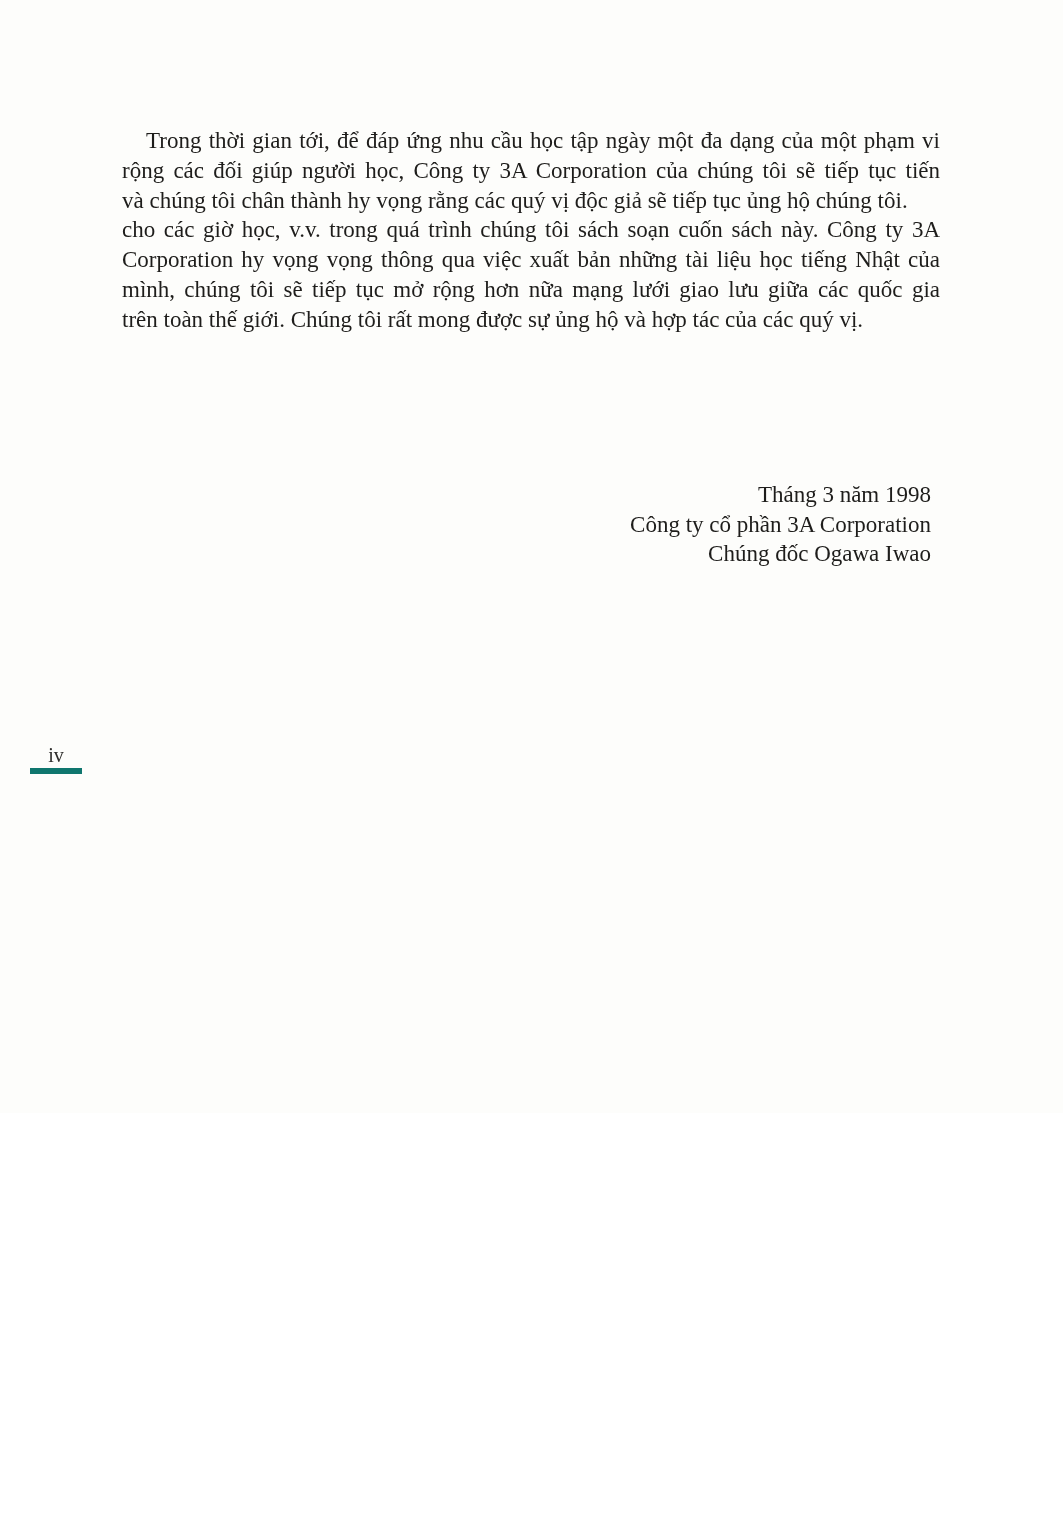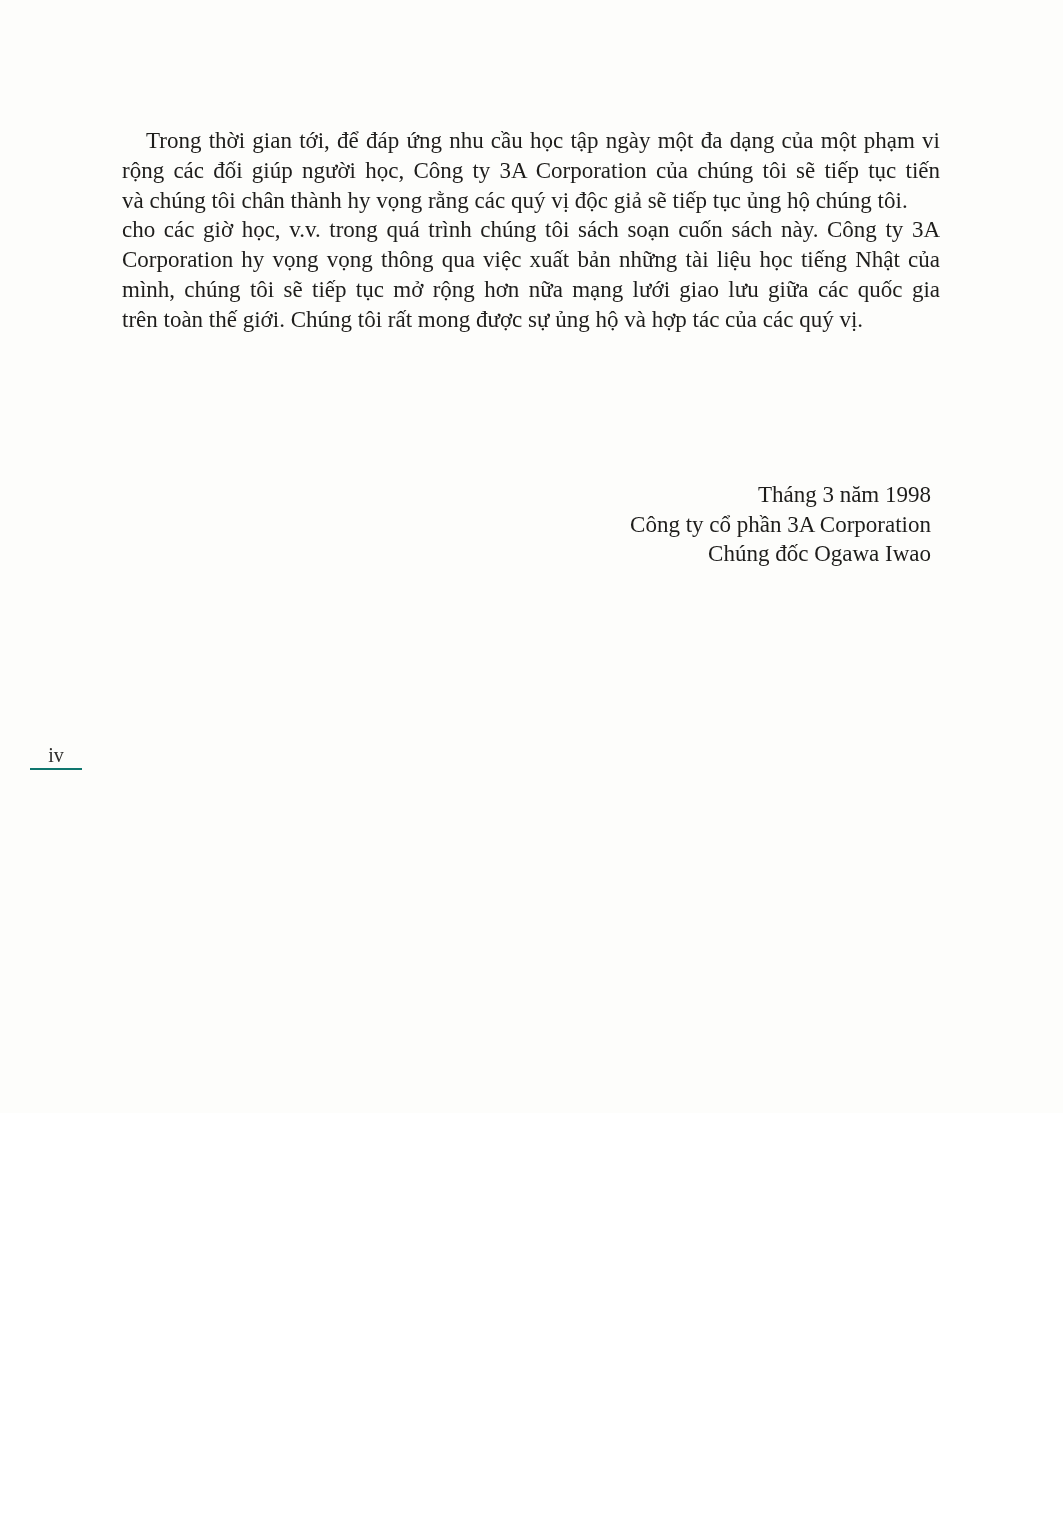--- a/index.html
+++ b/index.html
@@ -48,21 +48,21 @@
   }
   .page-number {
     position: absolute;
     top: 745px;
     left: 30px;
     width: 52px;
     text-align: center;
     font-size: 20px;
     line-height: 20px;
     color: #2e2d2b;
-    border-bottom: 2px solid #0f766e;
+    border-bottom: 6px solid #0f766e;
     padding-bottom: 3px;
   }
 </style>
 </head>
 <body>
 
 <div class="page">
 
   <div class="text-block">
     <div class="pline indent">Trong thời gian tới, để đáp ứng nhu cầu học tập ngày một đa dạng của một phạm vi</div>

